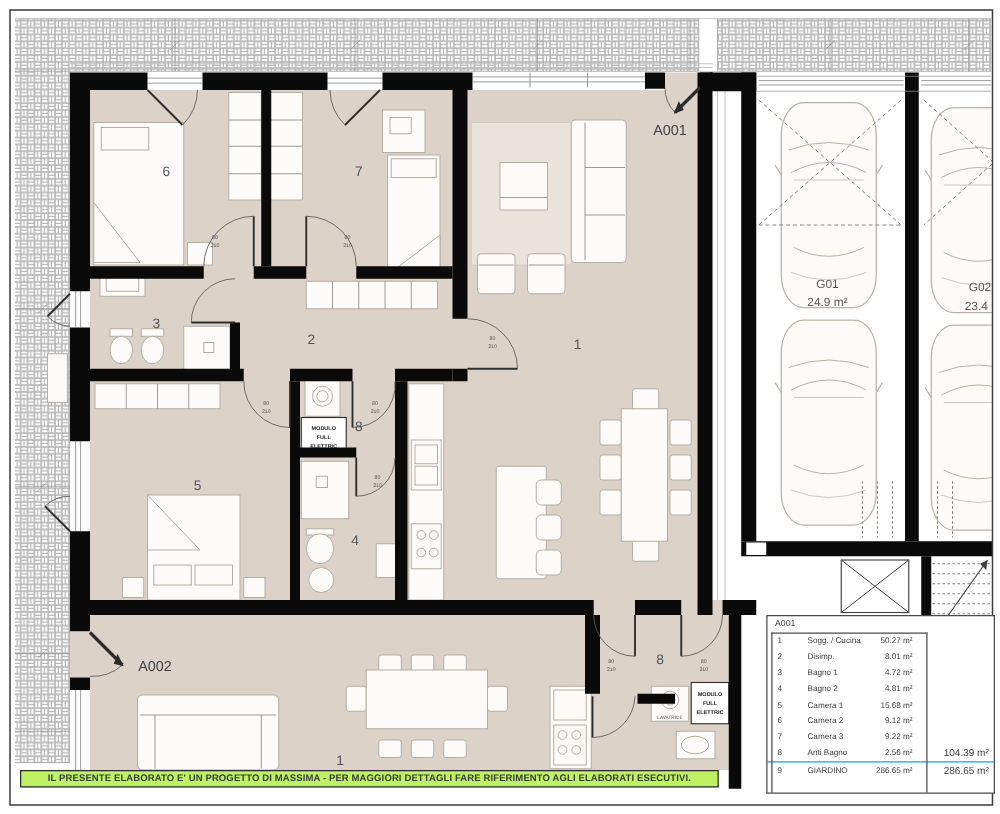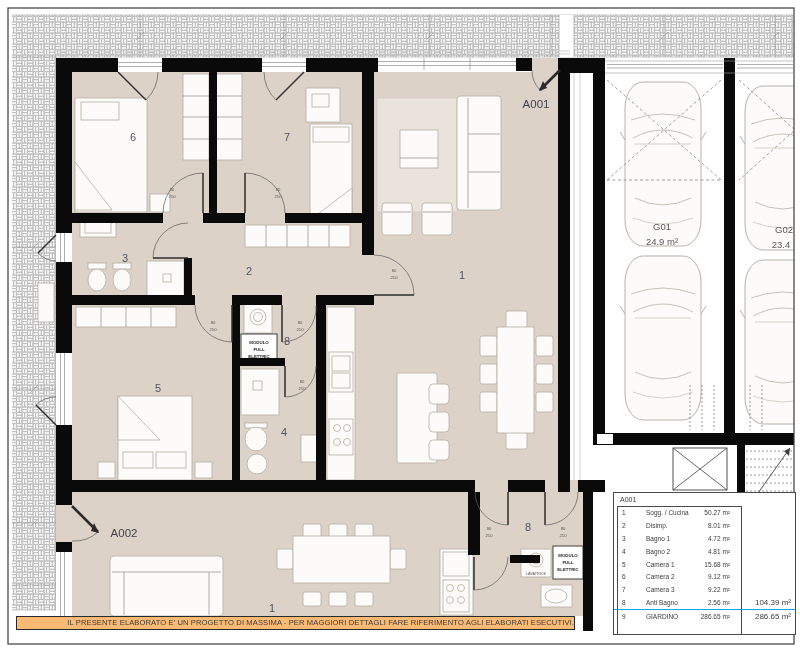--- a/index.html
+++ b/index.html
@@ -37,22 +37,22 @@
   .tbl-rows{position:absolute;left:0;top:13px;right:0;bottom:0;display:flex;flex-direction:column}
   .trow{display:flex;align-items:center;font-size:6.5px;height:12.9px}
   .trow.tsep{border-top:1px solid #0ea5e9;height:12.4px}
   .tn{width:24px;padding-left:8px}
   .tm{flex:1}
   .ta{width:40px;text-align:right;padding-right:9px}
   .tt{width:52px;text-align:right;padding-right:4px;font-size:8px}
 
   
   .banner{position:absolute;left:16px;top:616px;width:557px;height:12px;
-          border:1.4px solid #2a2a2a;background:#fdba74;text-align:right;
-          font-size:7.6px;font-weight:normal;line-height:12.5px;color:#3a3a3a;
+          border:1.4px solid #2a2a2a;background:#bef264;text-align:center;
+          font-size:7.6px;font-weight:bold;line-height:12.5px;color:#3a3a3a;
           white-space:nowrap;overflow:hidden;z-index:5;letter-spacing:.1px}
 </style>
 </head>
 <body>
 
 <div class="sheet">
 <svg width="800" height="651" viewBox="0 0 800 651">
   <defs>
     <pattern id="wv" width="11" height="11" patternUnits="userSpaceOnUse">
       <rect width="11" height="11" fill="#fff"></rect>

